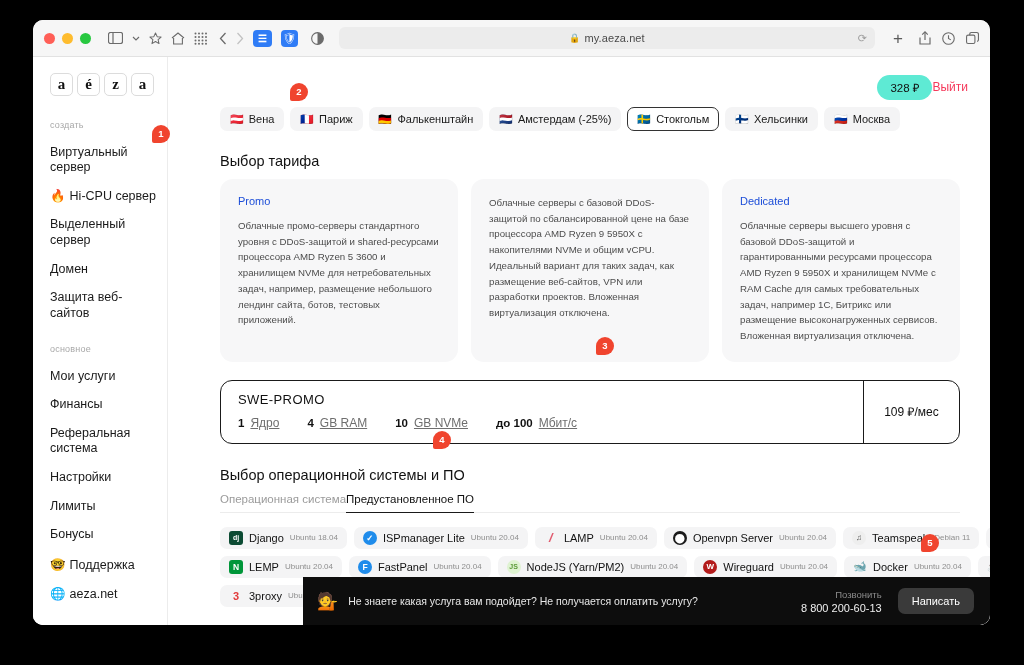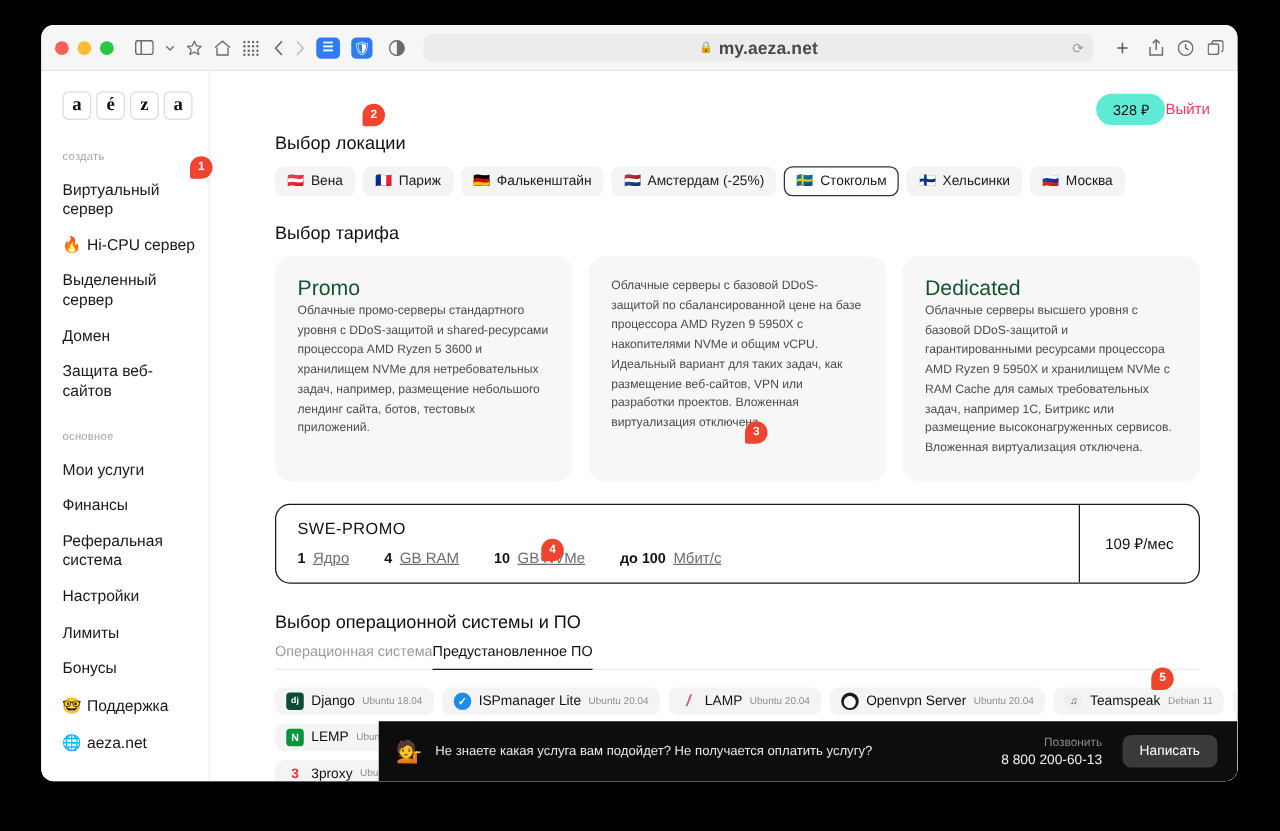--- a/index.html
+++ b/index.html
@@ -45,21 +45,21 @@
     display: flex; align-items: center; justify-content: center;
     color: #fff; font-size: 11px;
   }
 
   .urlbar {
     flex: 1; height: 22px; background: #ececec; border-radius: 6px;
     display: flex; align-items: center; justify-content: center;
     position: relative; margin: 0 6px;
   }
   .url-text {
-    font-size: 14px; color: #4a4a4a; letter-spacing: .1px; font-weight: bold;
+    font-size: 11px; color: #4a4a4a; letter-spacing: .1px;
   }
   .lock { margin-right: 4px; font-size: 9px; color: #7a7a7a; }
   .reload { position: absolute; right: 8px; color: #9a9a9a; font-size: 11px; }
   .plus { color: #5a5a5a; font-size: 17px; line-height: 1; padding: 0 3px; }
   .right-icons { display: flex; gap: 11px; align-items: center; margin-left: 4px; color: #7d7d7d; }
 
   
   .page { display: flex; height: 568px; background: #fff; }
 
   
@@ -120,21 +120,21 @@
     display: flex; align-items: center; gap: 5px; cursor: pointer; white-space: nowrap;
   }
   .loc-chip.selected { background: #fff; border: 1px solid #333; }
   .flag { font-size: 11px; line-height: 1; }
 
   .tariffs { display: flex; gap: 13px; padding: 0 30px 0 52px; }
   .tcard {
     flex: 1; background: #f7f7f8; border-radius: 13px; padding: 16px 18px 18px 18px;
     min-height: 128px;
   }
-  .tcard h3 { font-size: 17px; font-weight: 400; color: #14532d; margin-bottom: 0; }
+  .tcard h3 { font-size: 11px; font-weight: 400; color: #1d4ed8; margin-bottom: 11px; }
   .tcard p { font-size: 9.7px; line-height: 1.62; color: #4c4c4c; }
 
   .plan {
     margin: 0 30px 0 52px; border: 1.5px solid #1a1a1a; border-radius: 12px;
     display: flex; height: 64px; overflow: hidden; background: #fff;
   }
   .plan-left { flex: 1; padding: 11px 0 0 17px; position: relative; }
   .plan-name { font-size: 13px; color: #111; letter-spacing: .4px; margin-bottom: 9px; }
   .plan-specs { display: flex; align-items: baseline; gap: 0; }
   .spec { display: flex; align-items: baseline; gap: 6px; }
@@ -367,21 +367,20 @@
         </div>
       </div>
 
       <div class="content">
 
         <div class="topbar">
           <div class="balance">328 ₽</div>
           <div class="logout">Выйти</div>
         </div>
 
-        <div class="section-title">Выбор локации</div>
         <div class="loc-row">
           <div class="loc-chip">
             <span class="flag">🇦🇹</span>
             <span>Вена</span>
           </div>
           <div class="loc-chip">
             <span class="flag">🇫🇷</span>
             <span>Париж</span>
           </div>
           <div class="loc-chip">

